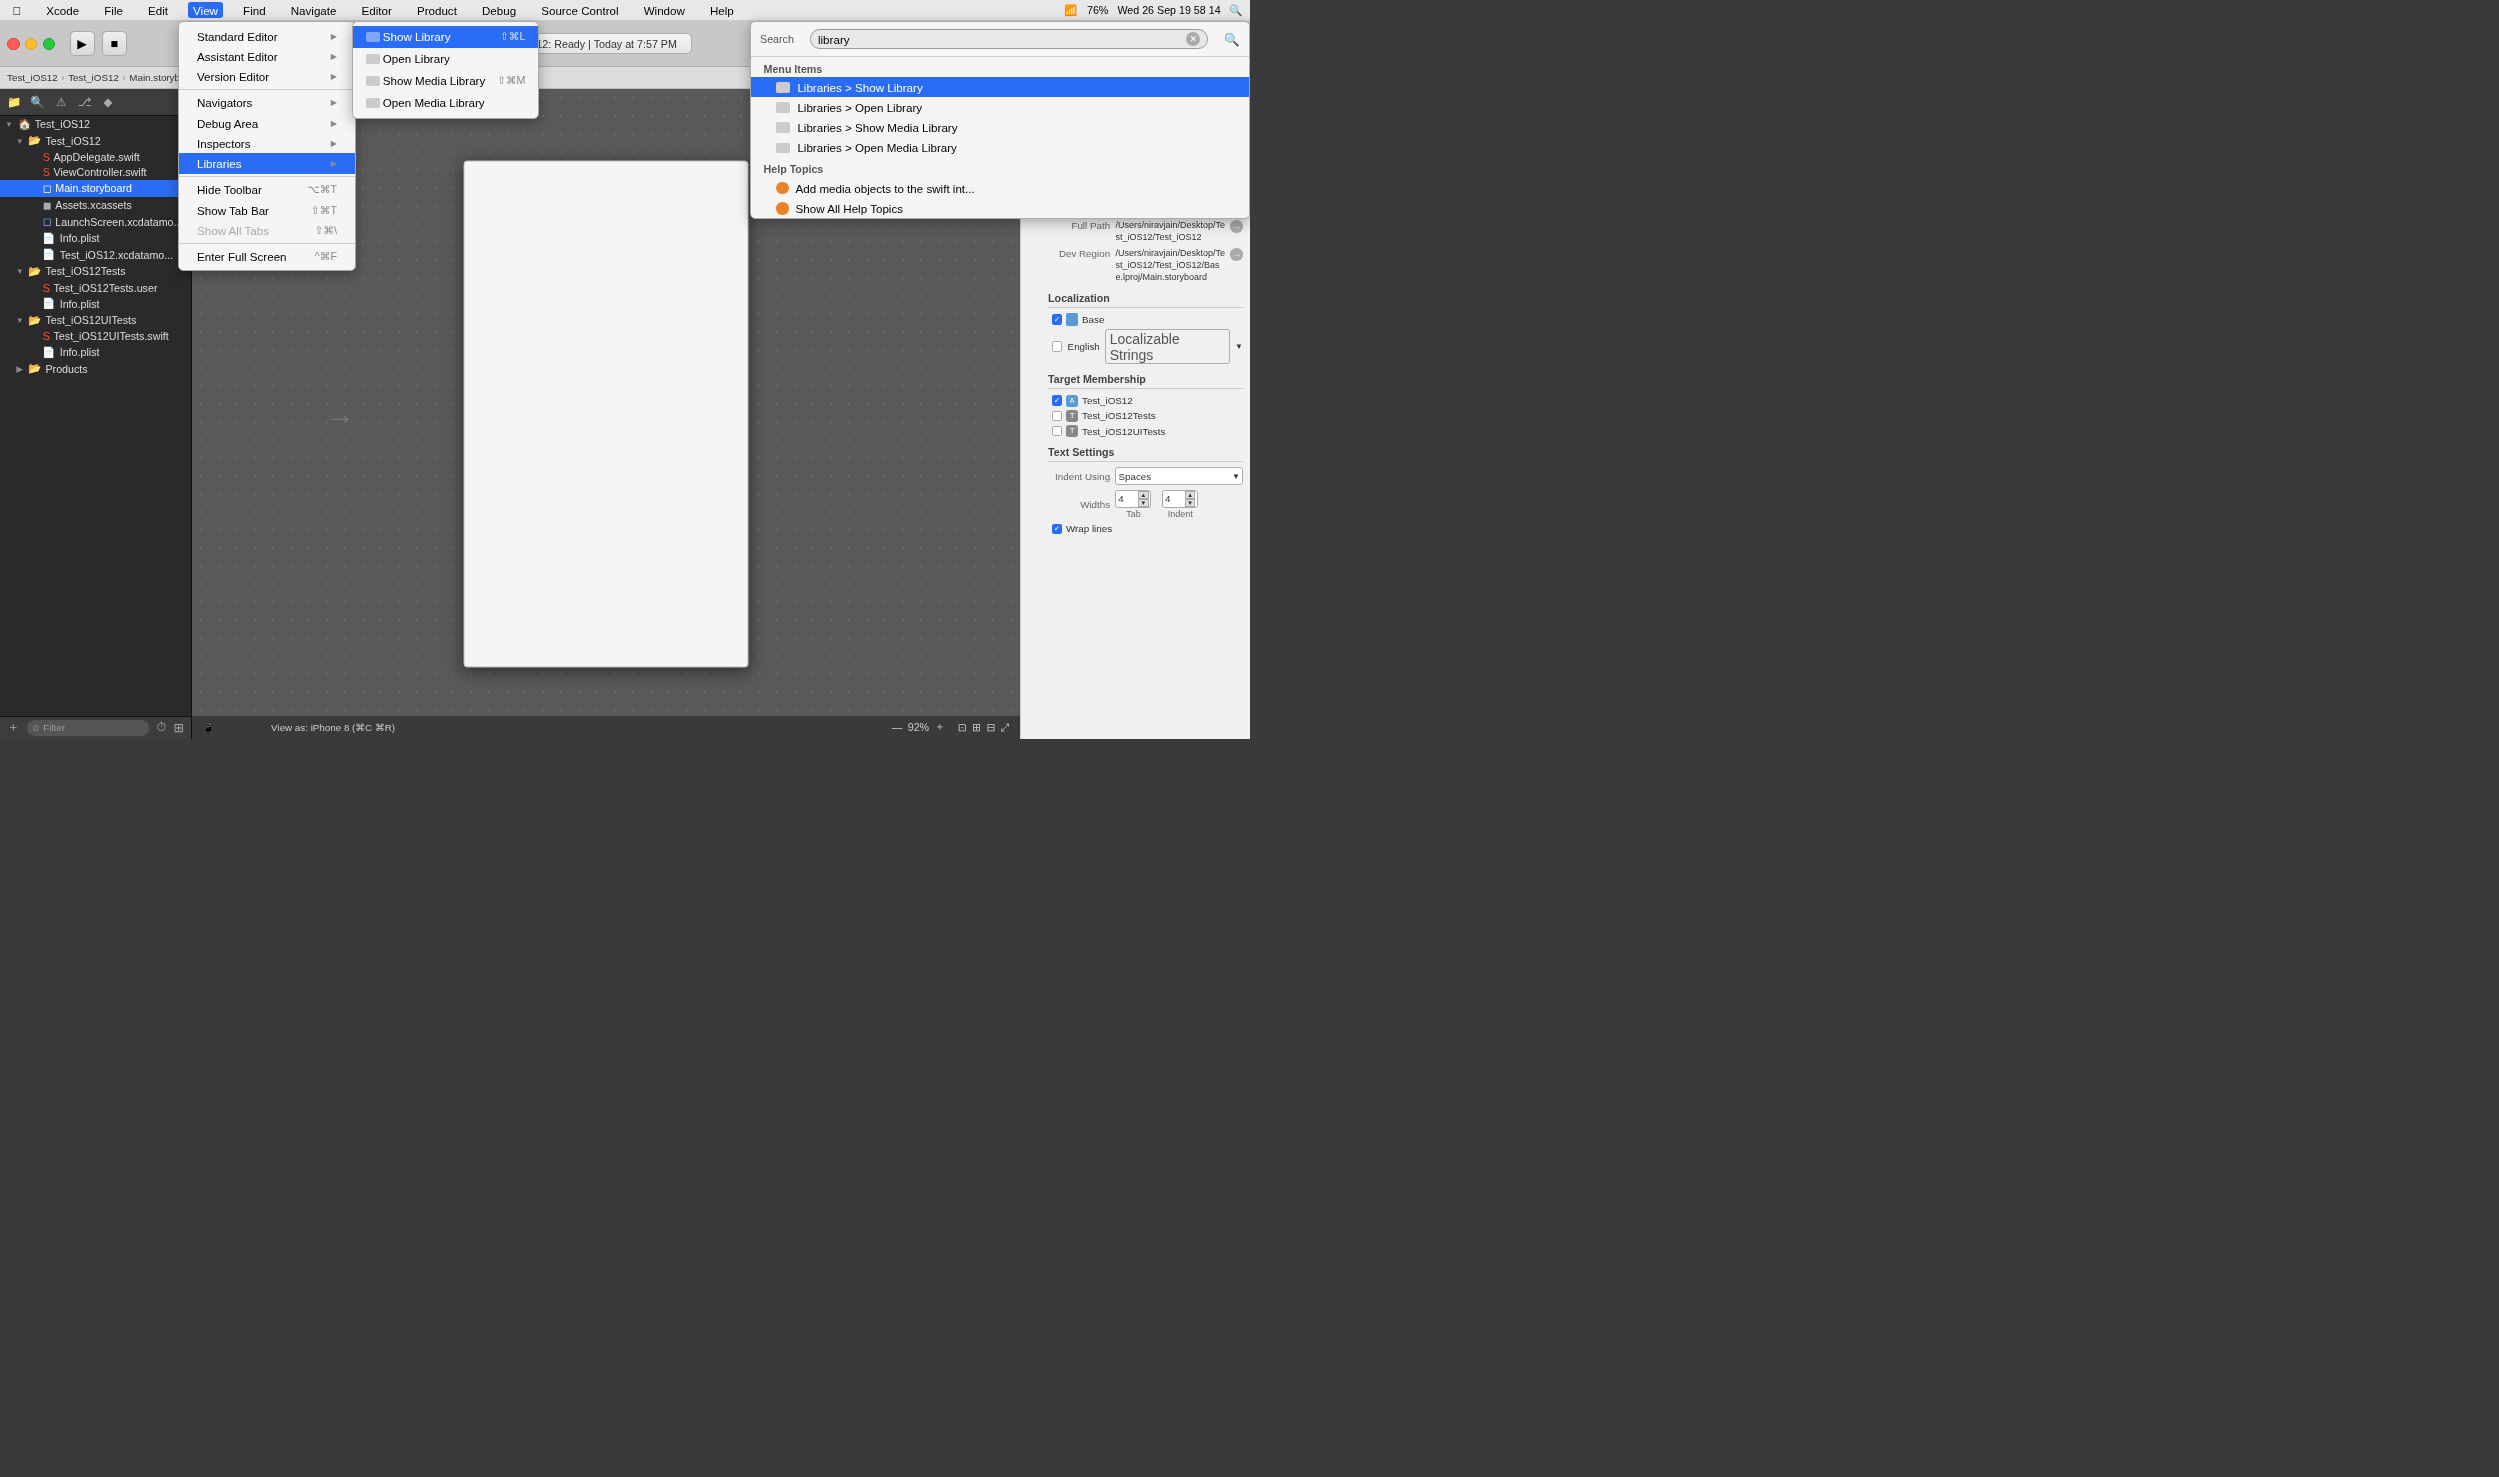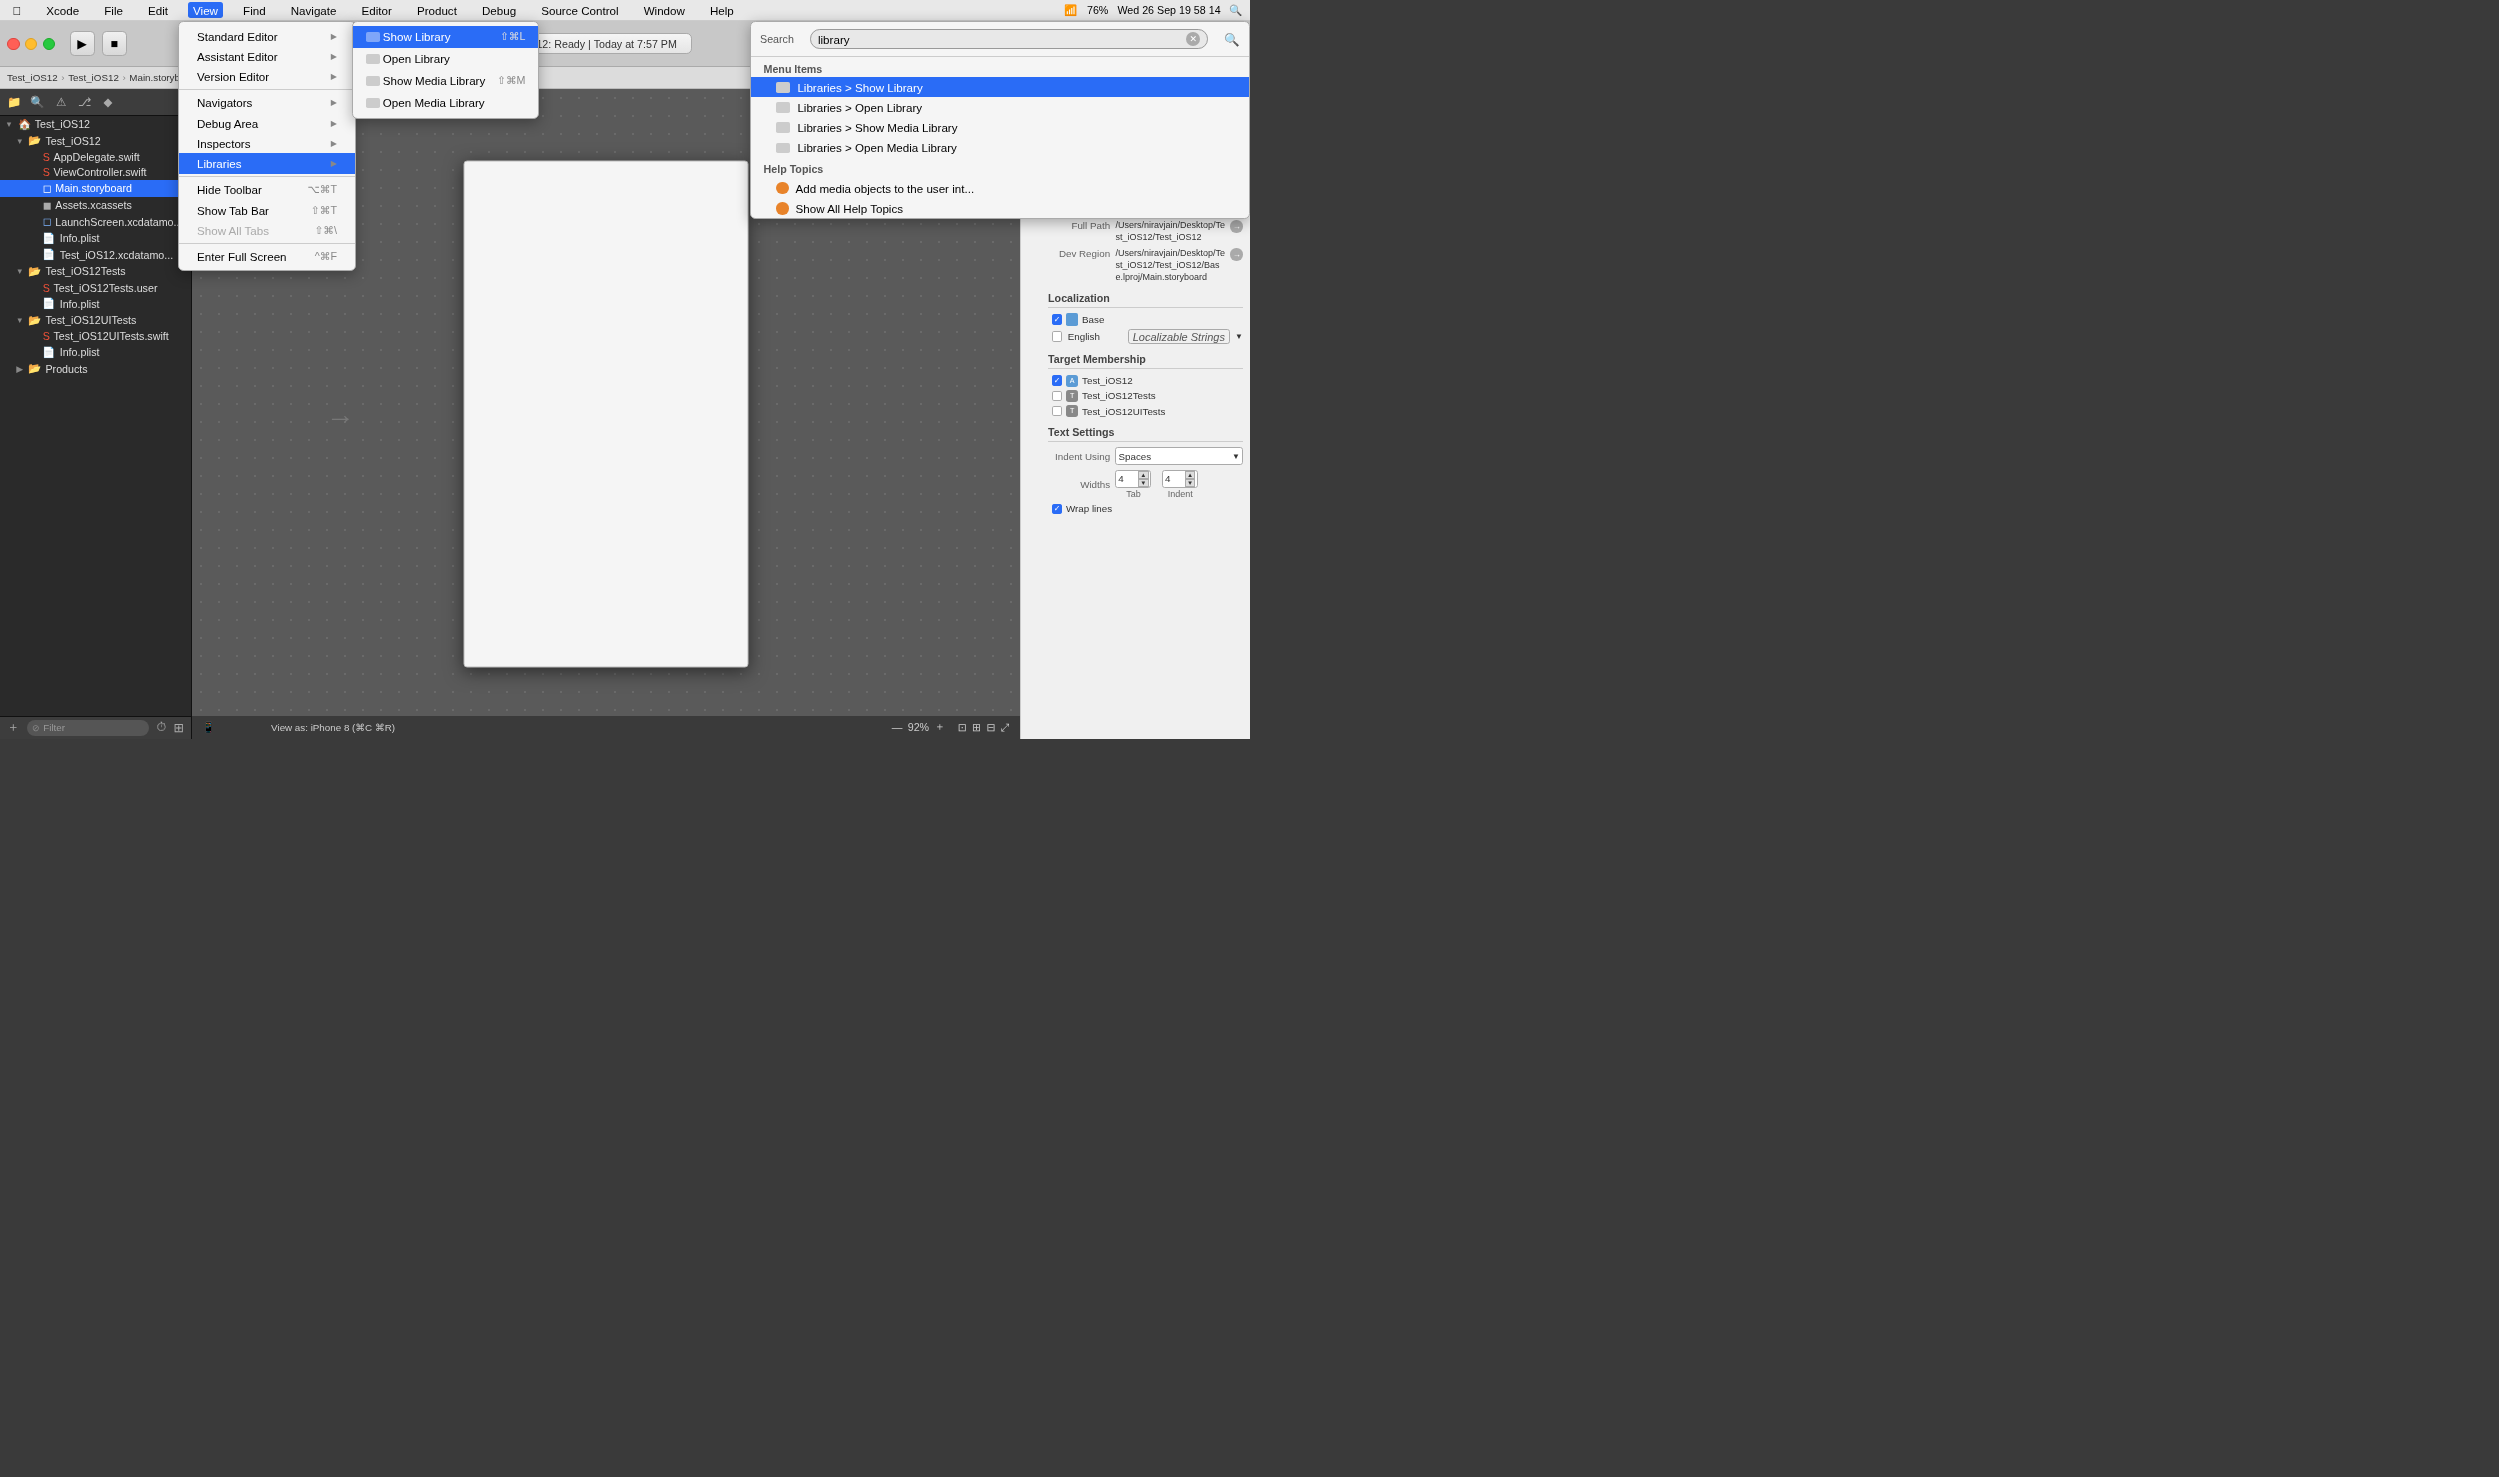--- a/index.html
+++ b/index.html
@@ -434,23 +434,22 @@
       height: 12.5px;
       background: #888;
       border-radius: 2.7px;
       font-size: 7.1px;
       display: flex;
       align-items: center;
       justify-content: center;
       color: #fff;
     }
     .localizable-select {
-      font-size: 11px;
+      font-size: 14px;
       color: #555;
-      font-style: italic;
     }
     .widths-row {
       display: flex;
       align-items: center;
       gap: 3.6px;
     }
     .num-field {
       width: 36px;
       height: 18px;
       border: 0.9px solid #aaa;
@@ -771,21 +770,21 @@
     <div class="help-item-icon"></div>
     <span>Libraries &gt; Show Media Library</span>
   </div>
   <div class="help-item">
     <div class="help-item-icon"></div>
     <span>Libraries &gt; Open Media Library</span>
   </div>
   <div class="help-section-label">Help Topics</div>
   <div class="help-item">
     <div class="help-item-orange"></div>
-    <span>Add media objects to the user int...</span>
+    <span>Add media objects to the swift int...</span>
   </div>
   <div class="help-item">
     <div class="help-item-orange"></div>
     <span>Show All Help Topics</span>
   </div>
 </div>
 
 <div class="toolbar" style="margin-top:0;">
   <div class="traffic-lights">
     <div class="tl tl-red"></div>

